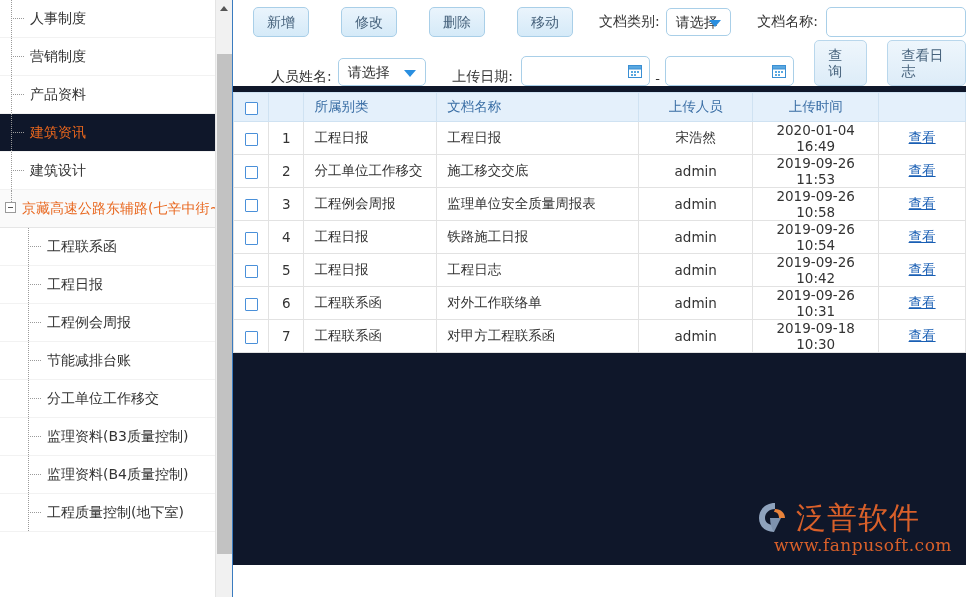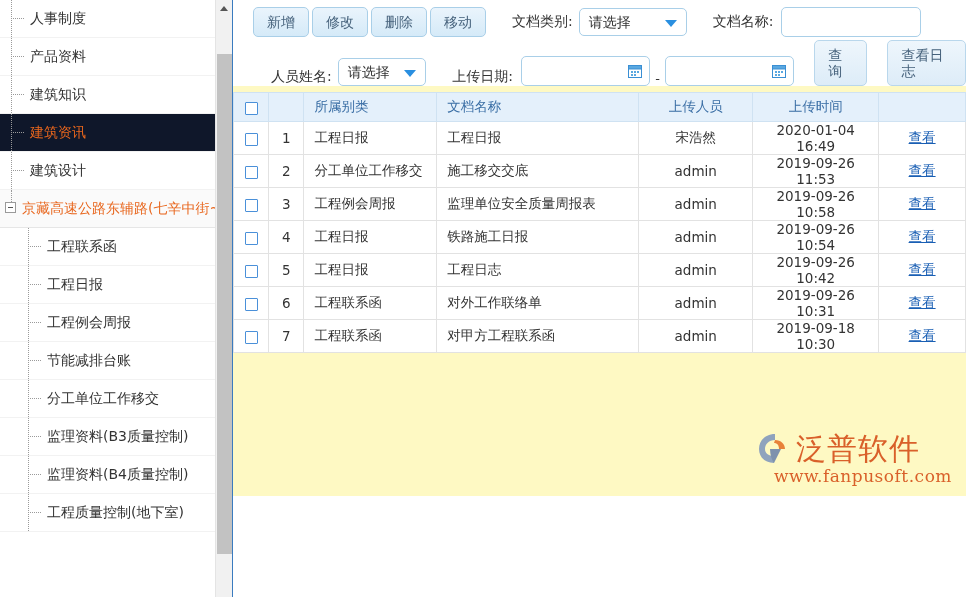--- a/index.html
+++ b/index.html
@@ -77,38 +77,38 @@
     position:absolute;left:1px;top:54px;width:15px;height:500px;
     background:#c2c2c2;
   }
   .vdiv{
     position:absolute;left:232px;top:0;width:1px;height:597px;
     background:#3a7bbf;
   }
 
   
   .main{
-    position:absolute;left:233px;top:0;right:0;height:496px;
-    background:#fef9c3;
+    position:absolute;left:233px;top:0;right:0;height:565px;
+    background:#0f172a;
   }
 
   .toolbar{
     position:relative;height:86px;background:#ffffff;
   }
   .row1{position:absolute;left:0;top:0;height:44px;width:100%;
         display:flex;align-items:center;}
   .row2{position:absolute;left:0;top:40px;height:46px;width:100%;
         display:flex;align-items:flex-end;}
 
   .btn{
     display:inline-block;
     background:linear-gradient(#eaf4fc,#d5eaf8);
     border:1px solid #a9cfe8;border-radius:5px;
     color:#46627c;font-size:14px;
-    padding:6px 13px;margin-left:3px;
+    padding:6px 13px;margin-left:32px;
     cursor:pointer;line-height:16px;white-space:nowrap;
   }
   .btn.first{margin-left:20px;}
   .fld-label{
     font-size:14px;color:#333;margin-left:26px;white-space:nowrap;
   }
   .sel-box{
     position:relative;display:inline-block;
     width:98px;height:28px;margin-left:6px;
     background:#fff;border:1px solid #a9cfe8;border-radius:5px;
@@ -191,22 +191,22 @@
   }
 </style>
 </head>
 <body>
 
 <div class="app">
 
   <div class="sidebar">
     <ul class="tree" id="tree-root">
         <li class="node lvl1"><span class="lbl">人事制度</span></li>
+        <li class="node lvl1"><span class="lbl">营销制度</span></li>
         <li class="node lvl1"><span class="lbl">产品资料</span></li>
-        <li class="node lvl1"><span class="lbl">建筑知识</span></li>
         <li class="node lvl1 sel"><span class="lbl">建筑资讯</span></li>
         <li class="node lvl1"><span class="lbl">建筑设计</span></li>
         <li class="node root"><span class="exp"></span><span class="lbl">京藏高速公路东辅路(七辛中街~南?</span></li>
         <li class="node lvl2"><span class="lbl">工程联系函</span></li>
         <li class="node lvl2"><span class="lbl">工程日报</span></li>
         <li class="node lvl2"><span class="lbl">工程例会周报</span></li>
         <li class="node lvl2"><span class="lbl">节能减排台账</span></li>
         <li class="node lvl2"><span class="lbl">分工单位工作移交</span></li>
         <li class="node lvl2"><span class="lbl">监理资料(B3质量控制)</span></li>
         <li class="node lvl2"><span class="lbl">监理资料(B4质量控制)</span></li>

